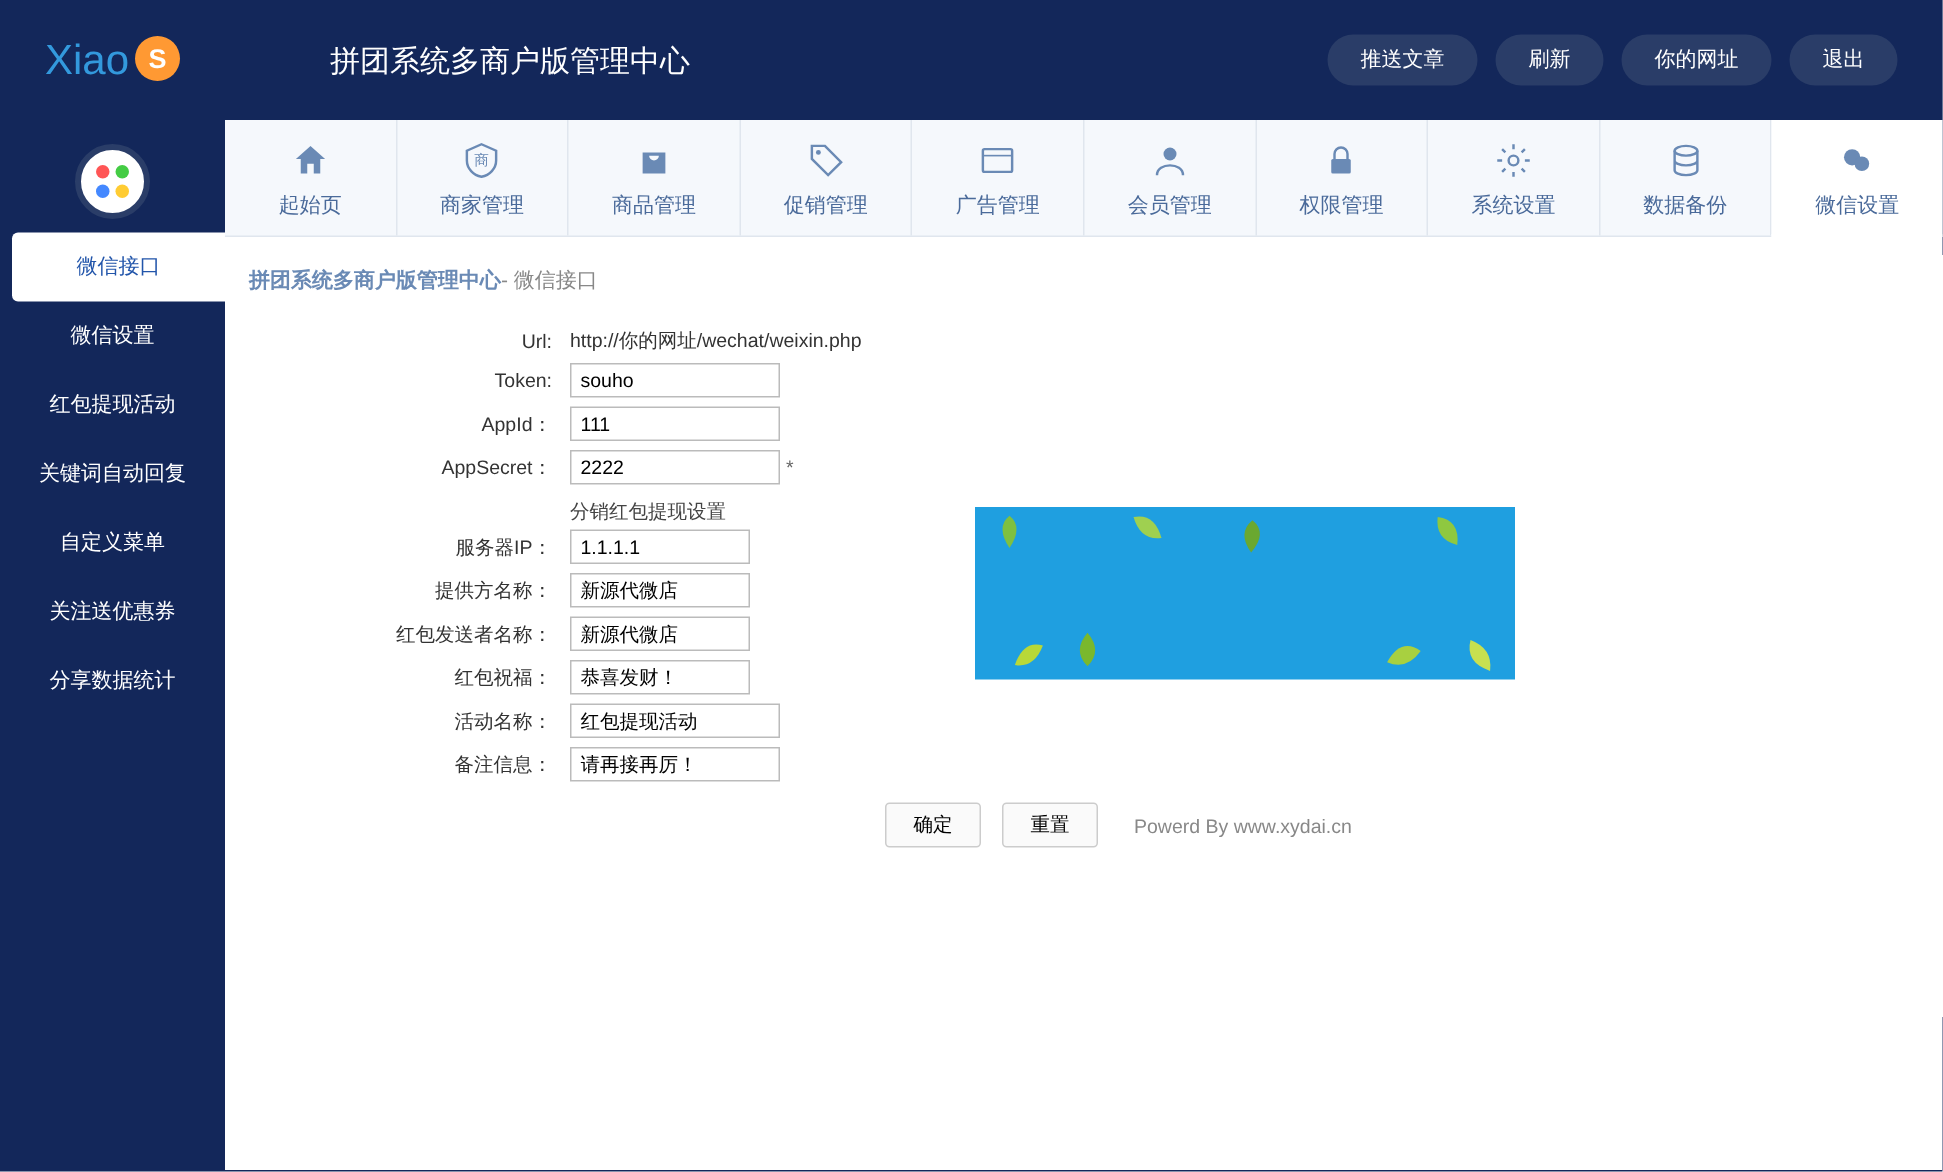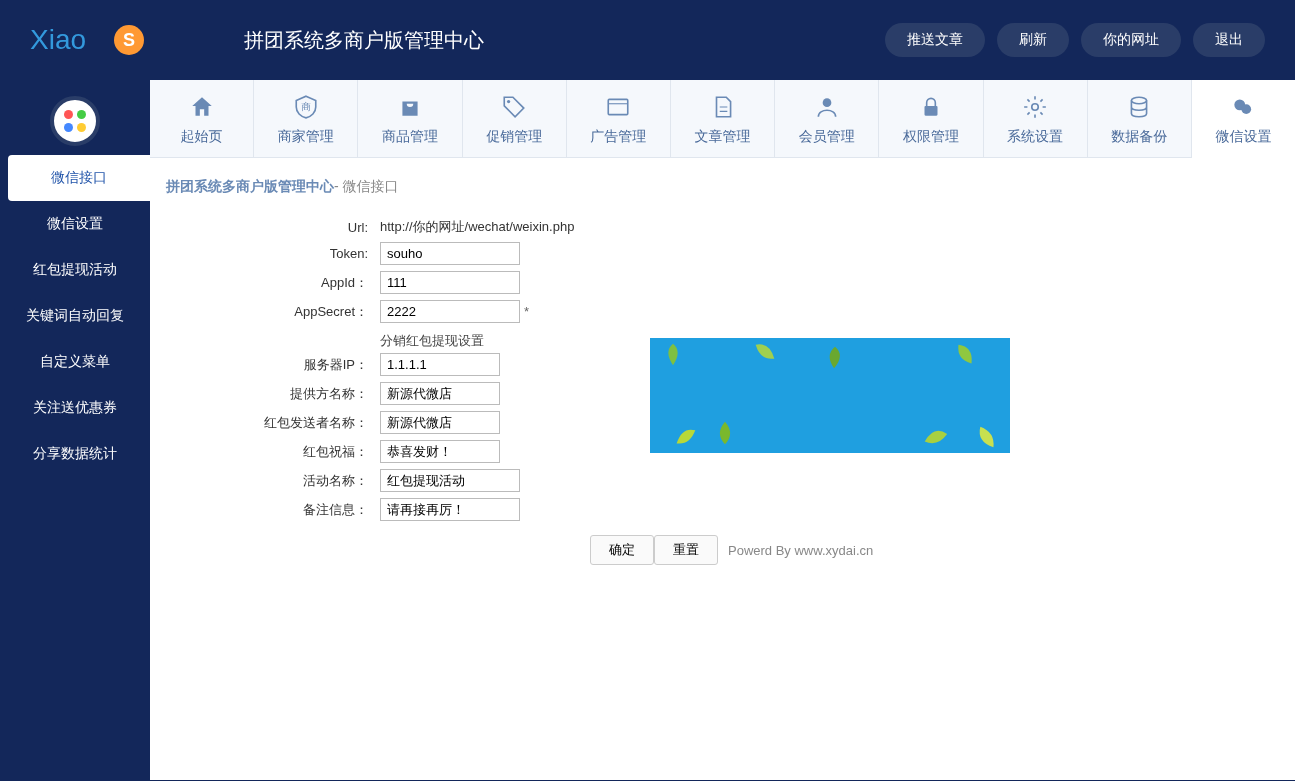--- a/index.html
+++ b/index.html
@@ -1,20 +1,20 @@
 <!DOCTYPE html>
 <html><head>
 <meta charset="utf-8">
 <style>
 * { margin: 0; padding: 0; box-sizing: border-box; }
 body { font-family: "Microsoft YaHei", Arial, sans-serif; background: #13275a; font-size: 13px; color: #333; }
 
 
 .header { height: 80px; background: #13275a; display: flex; align-items: center; padding: 0 30px; }
-.logo { display: flex; align-items: center; font-size: 28px; font-weight: 300; color: #3399dd; gap: 24px; }
+.logo { display: flex; align-items: flex-start; font-size: 28px; font-weight: 300; color: #3399dd; }
 .logo-badge { background: #ff9933; color: #fff; border-radius: 50%; width: 30px; height: 30px; display: inline-flex; align-items: center; justify-content: center; font-size: 18px; font-weight: bold; margin-left: 4px; }
 .header-title { color: #fff; font-size: 20px; margin-left: 100px; }
 .header-spacer { flex: 1; }
 .header-btn { background: #2a3d68; color: #fff; border: none; border-radius: 20px; padding: 8px 22px; margin-left: 12px; font-size: 14px; cursor: pointer; }
 
 
 .main { display: flex; background: #13275a; }
 
 
 .sidebar { width: 150px; position: relative; }
@@ -48,21 +48,21 @@
 .form-input.short { width: 120px; }
 .form-section-title { margin-left: 210px; padding: 3px 0; font-size: 13px; color: #444; }
 .form-star { margin-left: 4px; color: #666; }
 
 
 .overlay-img { position: absolute; left: 500px; top: 130px; width: 360px; height: 115px; background: #1f9fe0; overflow: hidden; }
 .leaf { position: absolute; width: 30px; height: 28px; }
 .leaf svg { width: 100%; height: 100%; }
 
 
-.btn-row { margin-left: 420px; margin-top: 14px; display: flex; align-items: center; }
+.btn-row { margin-left: 420px; margin-top: 14px; display: flex; align-items: center; gap: 14px; }
 .form-btn { border: 1px solid #ccc; background: #fafafa; padding: 5px 18px; border-radius: 3px; font-size: 13px; cursor: pointer; }
 .powered { color: #888; font-size: 13px; margin-left: 10px; }
 
 
 .dots { width:24px; height:24px; position:relative; }
 .dots span { position:absolute; width:9px; height:9px; border-radius:50%; }
 </style>
 </head>
 <body>
 
@@ -132,27 +132,20 @@
       </div>
       <div class="topnav-item">
         <span class="topnav-icon"><svg viewBox="0 0 24 24">
               <rect x="3" y="5" width="18" height="14" rx="1" fill="none" stroke="currentColor" stroke-width="1.5"></rect>
               <path d="M3 9h18" stroke="currentColor"></path>
             </svg></span>
         <span>广告管理</span>
       </div>
       <div class="topnav-item">
         <span class="topnav-icon"><svg viewBox="0 0 24 24">
-              <path d="M6 3h9l4 4v14H6z" fill="none" stroke="currentColor" stroke-width="1.5"></path>
-              <path d="M9 12h7M9 16h7" stroke="currentColor"></path>
-            </svg></span>
-        <span>文章管理</span>
-      </div>
-      <div class="topnav-item">
-        <span class="topnav-icon"><svg viewBox="0 0 24 24">
               <circle cx="12" cy="8" r="4"></circle>
               <path d="M4 21c0-4 4-6 8-6s8 2 8 6" fill="none" stroke="currentColor" stroke-width="1.5"></path>
             </svg></span>
         <span>会员管理</span>
       </div>
       <div class="topnav-item">
         <span class="topnav-icon"><svg viewBox="0 0 24 24">
               <rect x="6" y="11" width="12" height="9" rx="1"></rect>
               <path d="M8 11V8a4 4 0 018 0v3" fill="none" stroke="currentColor" stroke-width="1.5"></path>
             </svg></span>

